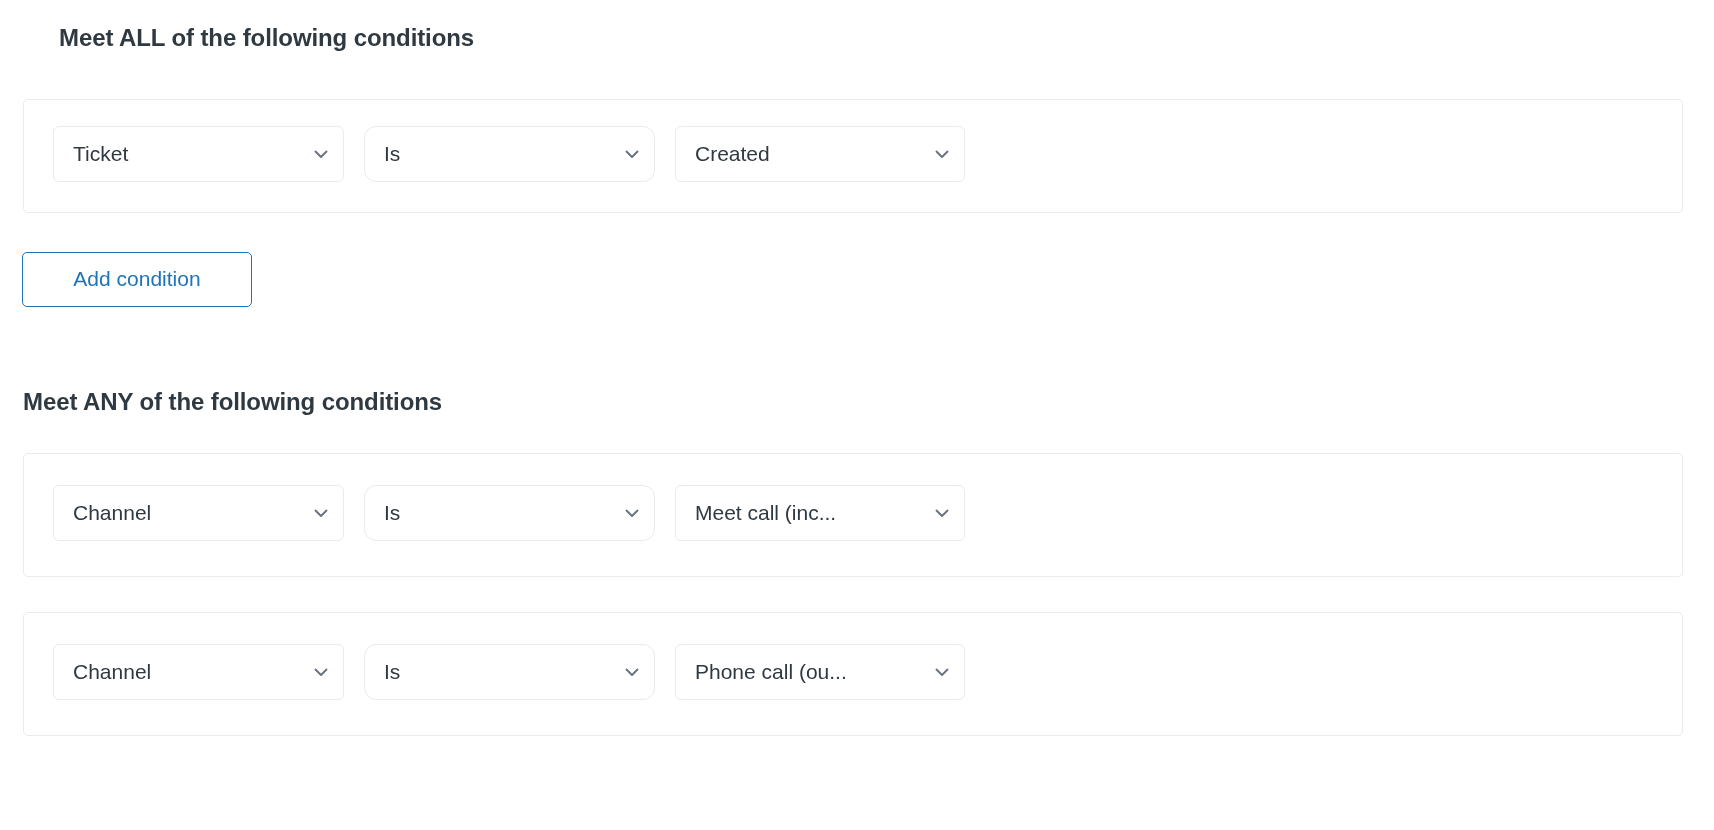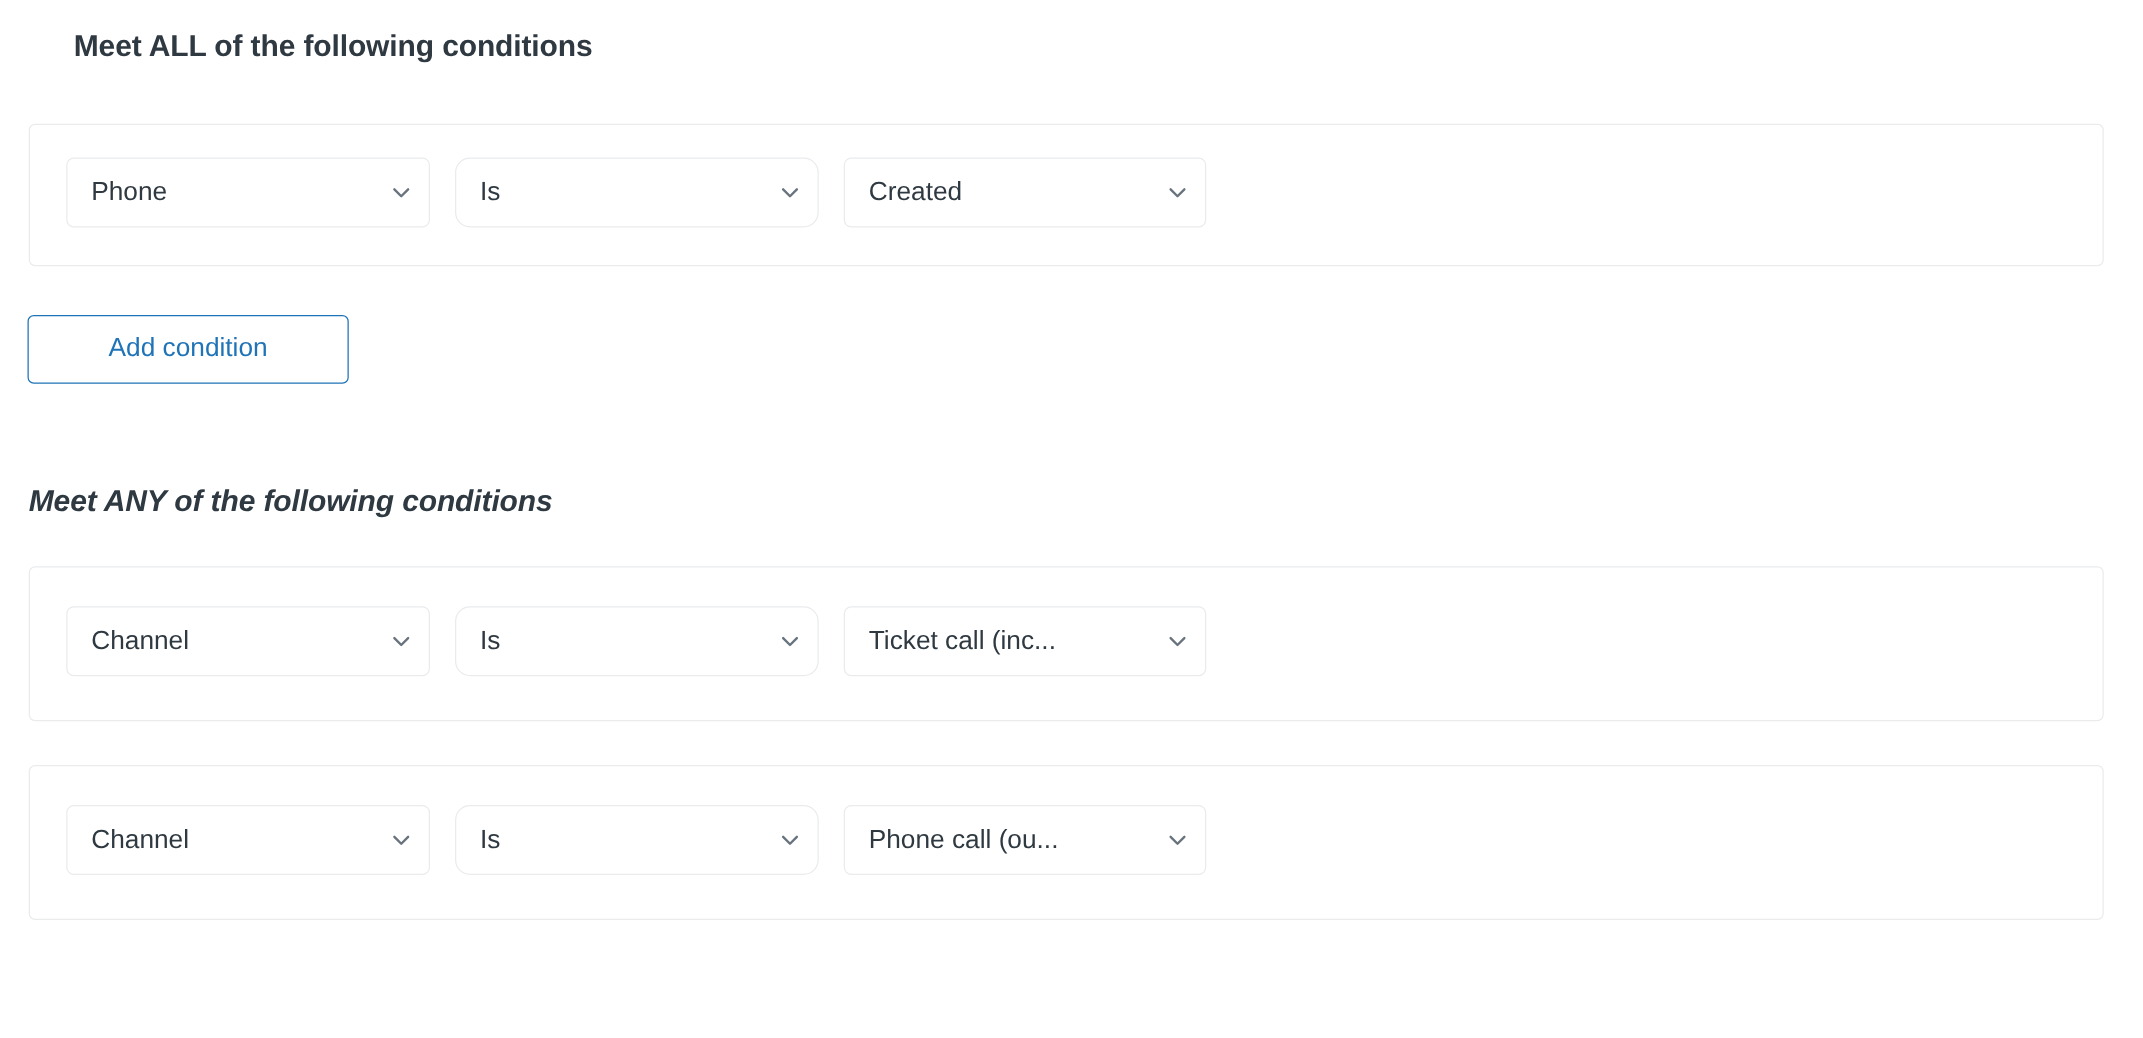--- a/index.html
+++ b/index.html
@@ -82,21 +82,21 @@
     height: 20px;
     display: block;
     margin-left: 8px;
   }
   .chevron svg { display: block; }
 
   .add-condition-button {
     position: absolute;
     left: 22px;
     top: 252px;
-    width: 257px;
+    width: 230px;
     height: 55px;
     background: #ffffff;
     border: 1px solid #1f73b7;
     border-radius: 5px;
     color: #1f73b7;
     font-size: 21px;
     font-family: "Liberation Sans", sans-serif;
     display: flex;
     align-items: center;
     justify-content: center;
@@ -110,21 +110,21 @@
 <body>
 
 <div class="page">
 
   <div class="section-heading" style="top:24px;margin-left:36px;">Meet ALL of the following conditions</div>
 
   <div class="condition-card" style="top:99px; height:114px;">
     <div class="condition-row">
 
       <div class="dropdown w-attr">
-        <span class="dropdown-label">Phone</span>
+        <span class="dropdown-label">Ticket</span>
         <span class="chevron">
           <svg width="20" height="20" viewBox="0 0 20 20" fill="none">
             <path d="M4.5 7.5L10 13L15.5 7.5" stroke="#68737d" stroke-width="1.9" stroke-linecap="round" stroke-linejoin="round"></path>
           </svg>
         </span>
       </div>
 
       <div class="dropdown w-op">
         <span class="dropdown-label">Is</span>
         <span class="chevron">
@@ -143,21 +143,21 @@
         </span>
       </div>
 
     </div>
   </div>
 
   <button class="add-condition-button">
     <span>Add condition</span>
   </button>
 
-  <div class="section-heading" style="top:388px;font-style:italic;">Meet ANY of the following conditions</div>
+  <div class="section-heading" style="top:388px;">Meet ANY of the following conditions</div>
 
   <div class="condition-card" style="top:453px; height:124px;">
     <div class="condition-row" style="top:31px;">
 
       <div class="dropdown w-attr">
         <span class="dropdown-label">Channel</span>
         <span class="chevron">
           <svg width="20" height="20" viewBox="0 0 20 20" fill="none">
             <path d="M4.5 7.5L10 13L15.5 7.5" stroke="#68737d" stroke-width="1.9" stroke-linecap="round" stroke-linejoin="round"></path>
           </svg>
@@ -167,21 +167,21 @@
       <div class="dropdown w-op">
         <span class="dropdown-label">Is</span>
         <span class="chevron">
           <svg width="20" height="20" viewBox="0 0 20 20" fill="none">
             <path d="M4.5 7.5L10 13L15.5 7.5" stroke="#68737d" stroke-width="1.9" stroke-linecap="round" stroke-linejoin="round"></path>
           </svg>
         </span>
       </div>
 
       <div class="dropdown w-val">
-        <span class="dropdown-label">Ticket call (inc...</span>
+        <span class="dropdown-label">Meet call (inc...</span>
         <span class="chevron">
           <svg width="20" height="20" viewBox="0 0 20 20" fill="none">
             <path d="M4.5 7.5L10 13L15.5 7.5" stroke="#68737d" stroke-width="1.9" stroke-linecap="round" stroke-linejoin="round"></path>
           </svg>
         </span>
       </div>
 
     </div>
   </div>
 

